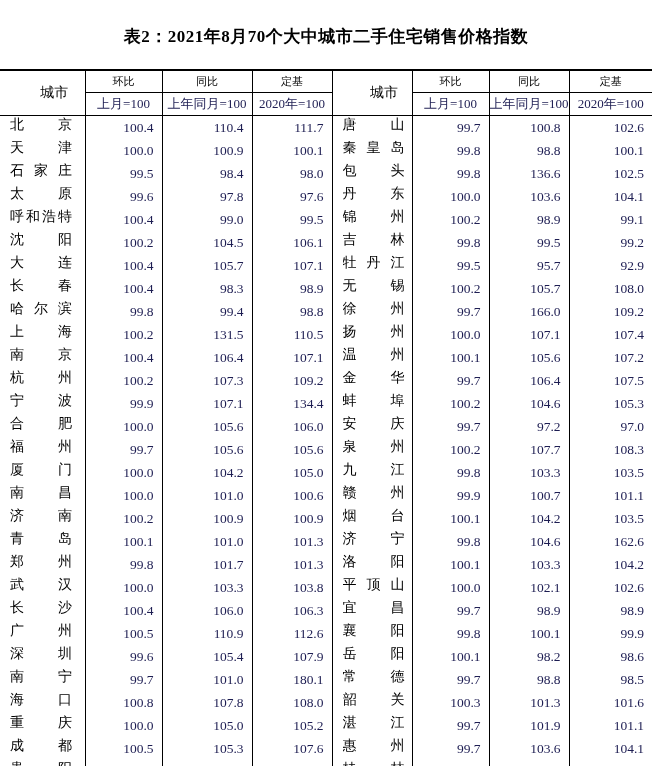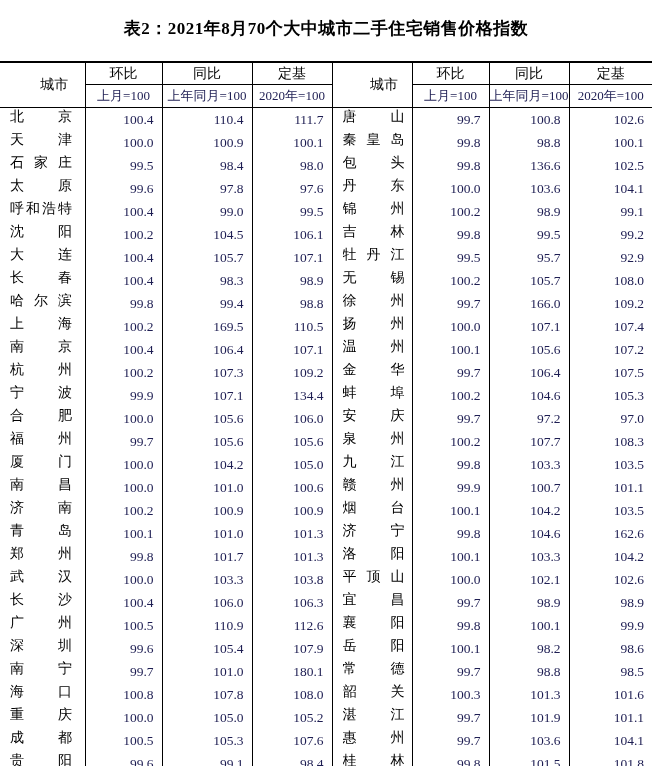--- a/index.html
+++ b/index.html
@@ -7,41 +7,41 @@
     --num-color:#1d1d52;
     --cn-color:#000000;
   }
   html,body{margin:0;padding:0;background:#ffffff;}
   body{
     width:652px;height:766px;overflow:hidden;
     font-family:"Liberation Serif","DejaVu Serif",serif;
     color:var(--cn-color);
   }
   .page-title{
-    margin:8px;padding-top:9px;height:26px;
+    margin:16px;padding-top:9px;height:26px;
     text-align:center;font-size:17px;font-weight:700;
     letter-spacing:0.5px;color:var(--cn-color);
   }
   table.price-table{
     width:652px;margin-top:18px;
     border-collapse:collapse;table-layout:fixed;
     border-top:2px solid var(--border-color);
     border-bottom:3px solid var(--border-color);
   }
   col.c-city-l{width:85px;} col.c-hb-l{width:77px;} col.c-tb-l{width:90px;} col.c-dj-l{width:80px;}
   col.c-city-r{width:80px;} col.c-hb-r{width:77px;} col.c-tb-r{width:80px;} col.c-dj-r{width:83px;}
   th,td{
     border-left:1px solid var(--border-color);
     border-right:1px solid var(--border-color);
     padding:0;font-weight:400;
   }
   tr > *:first-child{border-left:none;}
   tr > *:last-child{border-right:none;}
   thead th{text-align:center;vertical-align:middle;}
-  th.grp{height:21px;font-size:14px;border-bottom:1px solid var(--border-color);}
+  th.grp{height:21px;font-size:11px;border-bottom:1px solid var(--border-color);}
   th.sub{height:22px;font-size:13px;border-bottom:1px solid var(--border-color);color:var(--num-color);}
   th.city-h{font-size:14px;border-bottom:1px solid var(--border-color);padding-left:24px;}
   td.city-cell{
     height:18.74px;font-size:14px;vertical-align:middle;
     padding-left:10px;color:var(--cn-color);text-decoration:underline;
   }
   td.city-cell .city-inner{
     display:inline-block;width:62px;height:19px;overflow:hidden;
     text-align:justify;text-align-last:justify;line-height:18.74px;
   }
@@ -176,21 +176,21 @@
         <td class="num-cell">99.4</td>
         <td class="num-cell">98.8</td>
         <td class="city-cell"><span class="city-inner">徐州</span></td>
         <td class="num-cell">99.7</td>
         <td class="num-cell">166.0</td>
         <td class="num-cell">109.2</td>
       </tr>
       <tr>
         <td class="city-cell"><span class="city-inner">上海</span></td>
         <td class="num-cell">100.2</td>
-        <td class="num-cell">169.5</td>
+        <td class="num-cell">131.5</td>
         <td class="num-cell">110.5</td>
         <td class="city-cell"><span class="city-inner">扬州</span></td>
         <td class="num-cell">100.0</td>
         <td class="num-cell">107.1</td>
         <td class="num-cell">107.4</td>
       </tr>
       <tr>
         <td class="city-cell"><span class="city-inner">南京</span></td>
         <td class="num-cell">100.4</td>
         <td class="num-cell">106.4</td>

